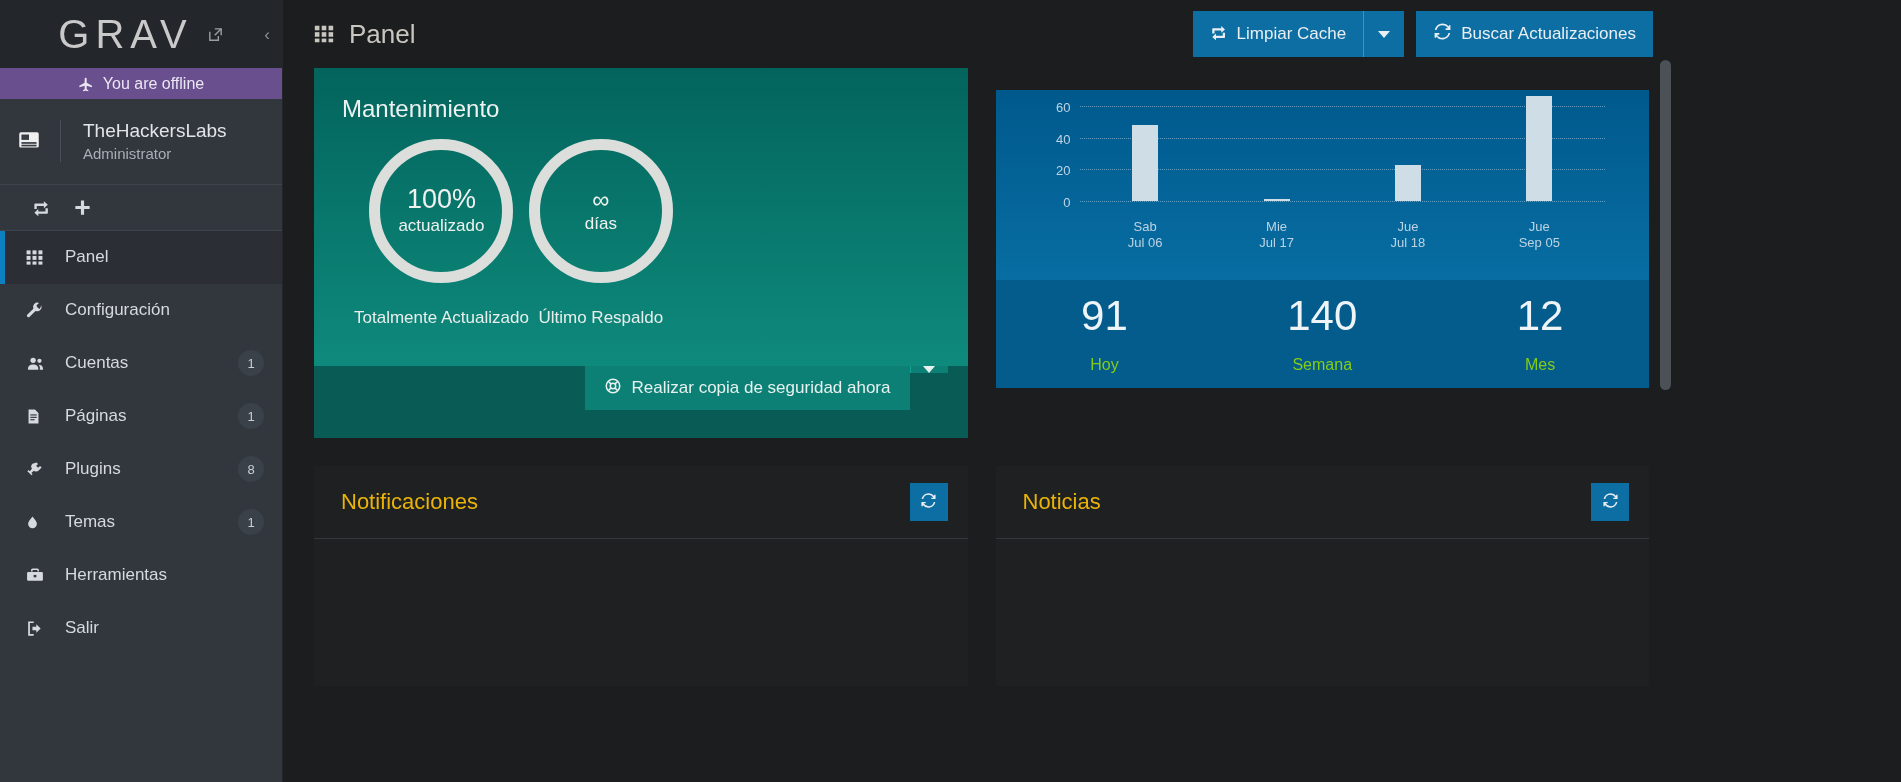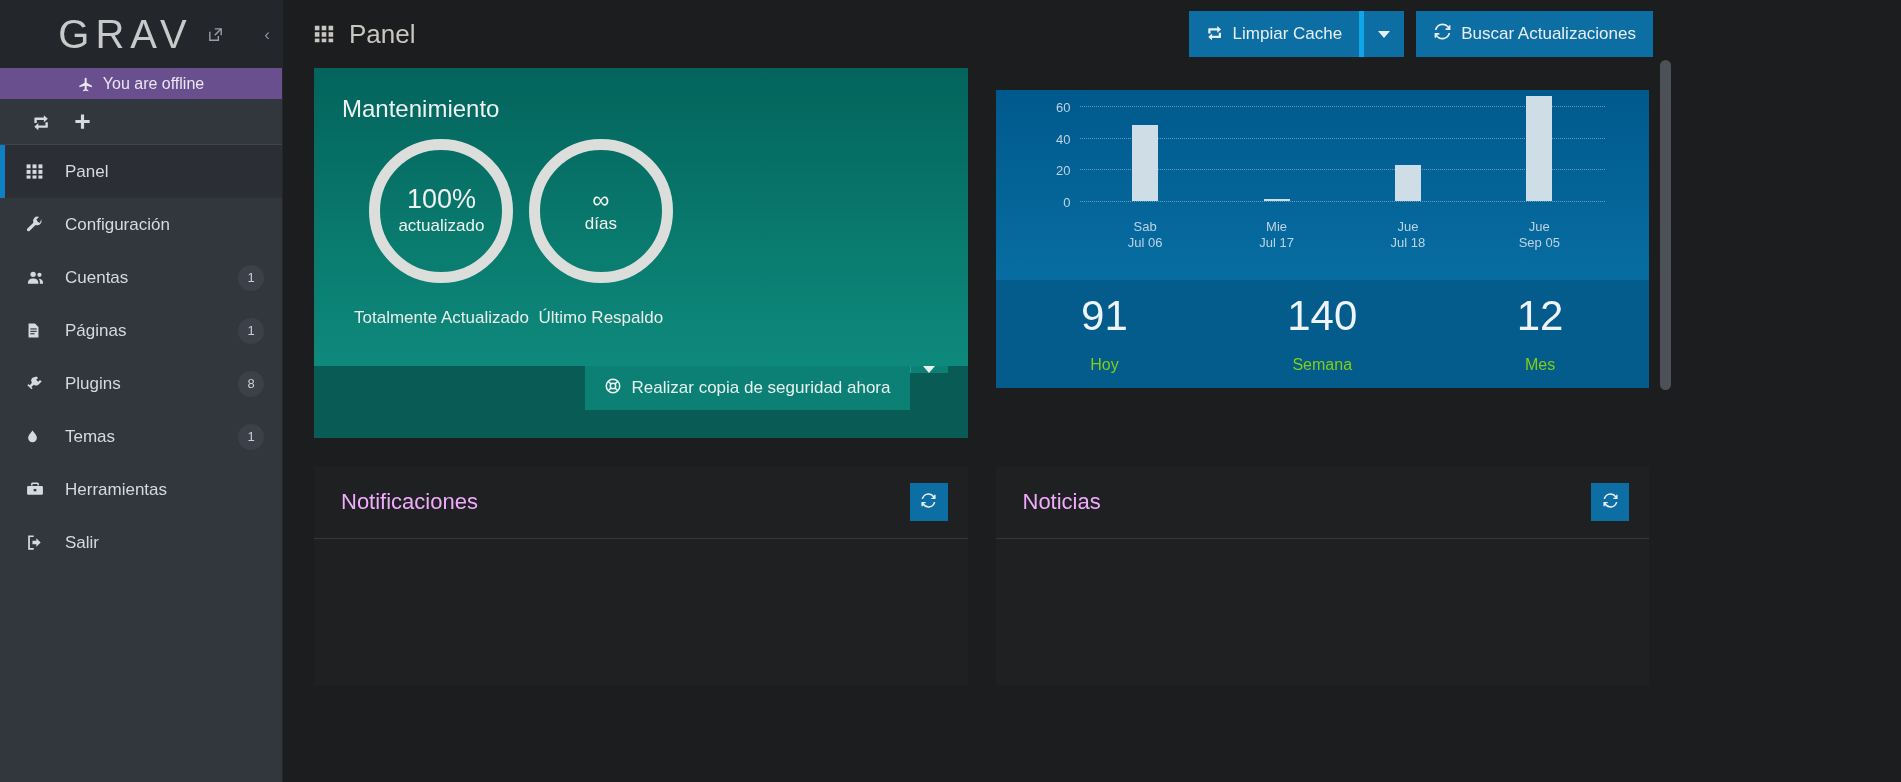--- a/index.html
+++ b/index.html
@@ -110,21 +110,21 @@
   .topbar-actions {
     margin-left: auto; display: flex; align-items: center; gap: 12px;
   }
   .btn-blue {
     background: #0d6ea4; color: #e9eef2; border: none;
     height: 46px; display: flex; align-items: center; gap: 9px;
     padding: 0 17px; font-size: 17px; cursor: pointer;
     font-family: "Liberation Sans", sans-serif;
   }
   .btn-group { display: flex; align-items: stretch; }
-  .btn-group .btn-blue:first-child { border-right: 5px solid #0ea5e9; }
+  .btn-group .btn-blue:first-child { border-right: 1px solid #0ea5e9; }
   .btn-caret {
     background: #0d6ea4; width: 40px; display: flex;
     align-items: center; justify-content: center; cursor: pointer;
   }
   .caret-down {
     width: 0; height: 0; border-left: 6px solid transparent;
     border-right: 6px solid transparent; border-top: 7px solid #e9eef2;
   }
 
   .content {
@@ -218,21 +218,21 @@
   .stat { flex: 1 1 0; text-align: center; }
   .stat .num { color: #eef4f8; font-size: 42px; line-height: 1.05; font-weight: 400; }
   .stat .lab { color: #84cc16; font-size: 16px; margin-top: 18px; }
 
   
   .panel-box { background: #1e2022; margin-top: 28px; height: 220px; }
   .panel-head {
     height: 73px; display: flex; align-items: center;
     padding: 0 20px 0 27px; border-bottom: 1px solid #34383c;
   }
-  .panel-title { color: #f0abfc; font-size: 22px; }
+  .panel-title { color: #eab308; font-size: 22px; }
   .refresh-btn {
     margin-left: auto; width: 38px; height: 38px; background: #0d6ea4;
     display: flex; align-items: center; justify-content: center;
     cursor: pointer; border: none;
   }
   .panel-body { height: 146px; }
 
   
   .scrollbar {
     position: absolute; right: 0; top: 0; width: 15px; height: 782px;
@@ -266,20 +266,35 @@
 
     <div class="offline-bar">
       <span>
         <svg width="16" height="16" viewBox="0 0 24 24" fill="#eae6f2">
           <path d="M21 14.5l-8-4.5V4a1.5 1.5 0 10-3 0v6l-8 4.5V17l8-2.5V20l-2.5 1.5V23l4-1 4 1v-1.5L13 20v-5.5l8 2.5z"></path>
         </svg>
       </span>
       <span>You are offline</span>
     </div>
 
+    <div class="user-block">
+      <span class="avatar">
+        <svg width="26" height="26" viewBox="0 0 24 24">
+          <rect x="3" y="4" width="18" height="14" rx="1.5" fill="#f0f0f0"></rect>
+          <rect x="5" y="6" width="7" height="5" fill="#3a3f46"></rect>
+          <rect x="5" y="13" width="14" height="1.6" fill="#3a3f46"></rect>
+          <rect x="5" y="15.4" width="14" height="1.6" fill="#3a3f46"></rect>
+        </svg>
+      </span>
+      <span class="user-divider"></span>
+      <span>
+        <div class="user-name">TheHackersLabs</div>
+        <div class="user-role">Administrator</div>
+      </span>
+    </div>
 
     <div class="quick-row">
       <span class="qi">
         <svg width="19" height="19" viewBox="0 0 24 24" fill="#d6d9dd">
           <path d="M4 7h11V4l5 4.5-5 4.5V10H6v4H3V8a1 1 0 011-1z"></path>
           <path d="M20 17H9v3l-5-4.5L9 11v3h11v3z" opacity="0"></path>
           <path d="M20 13v6a1 1 0 01-1 1H8v3l-5-4.5L8 14v3h9v-4h3z"></path>
         </svg>
       </span>
       <span class="qi">

